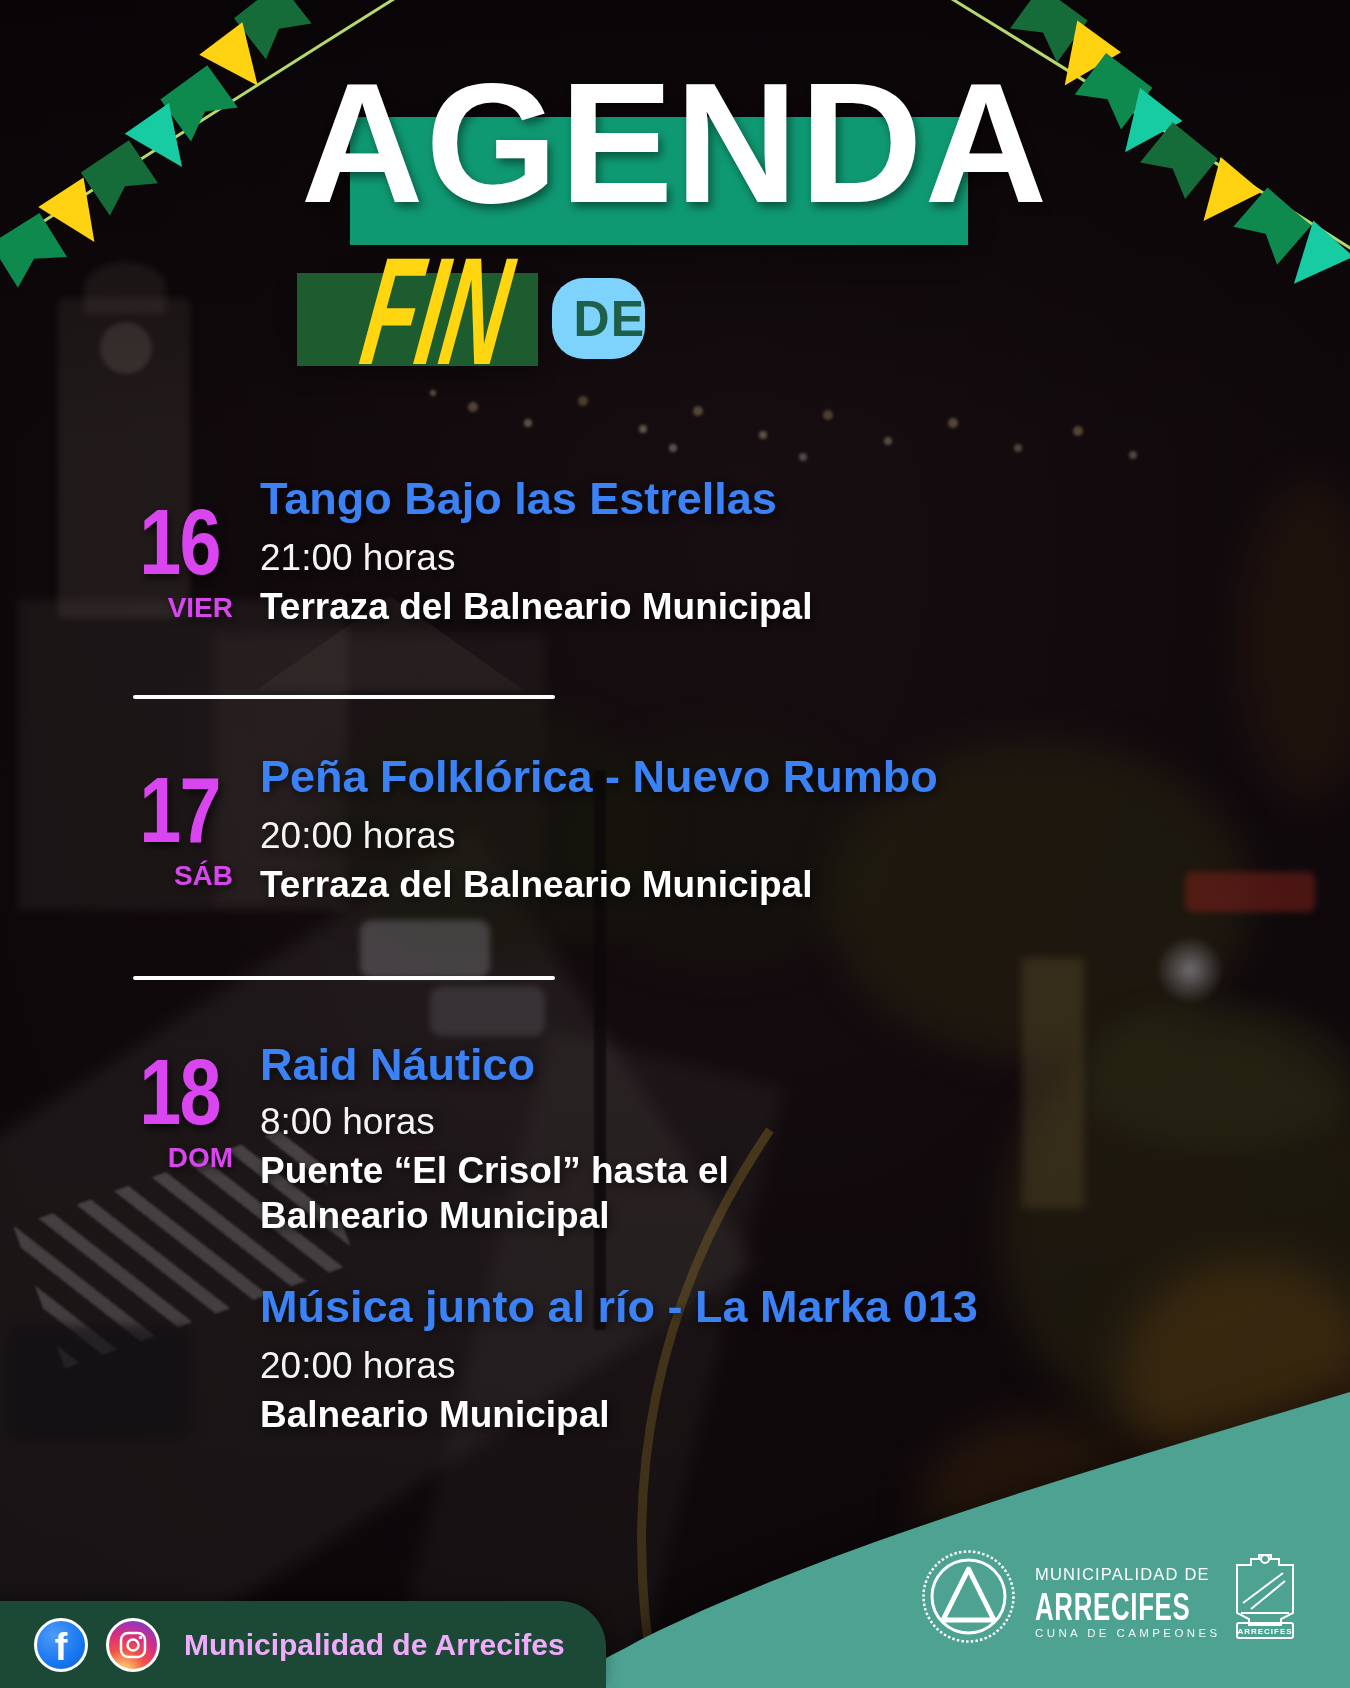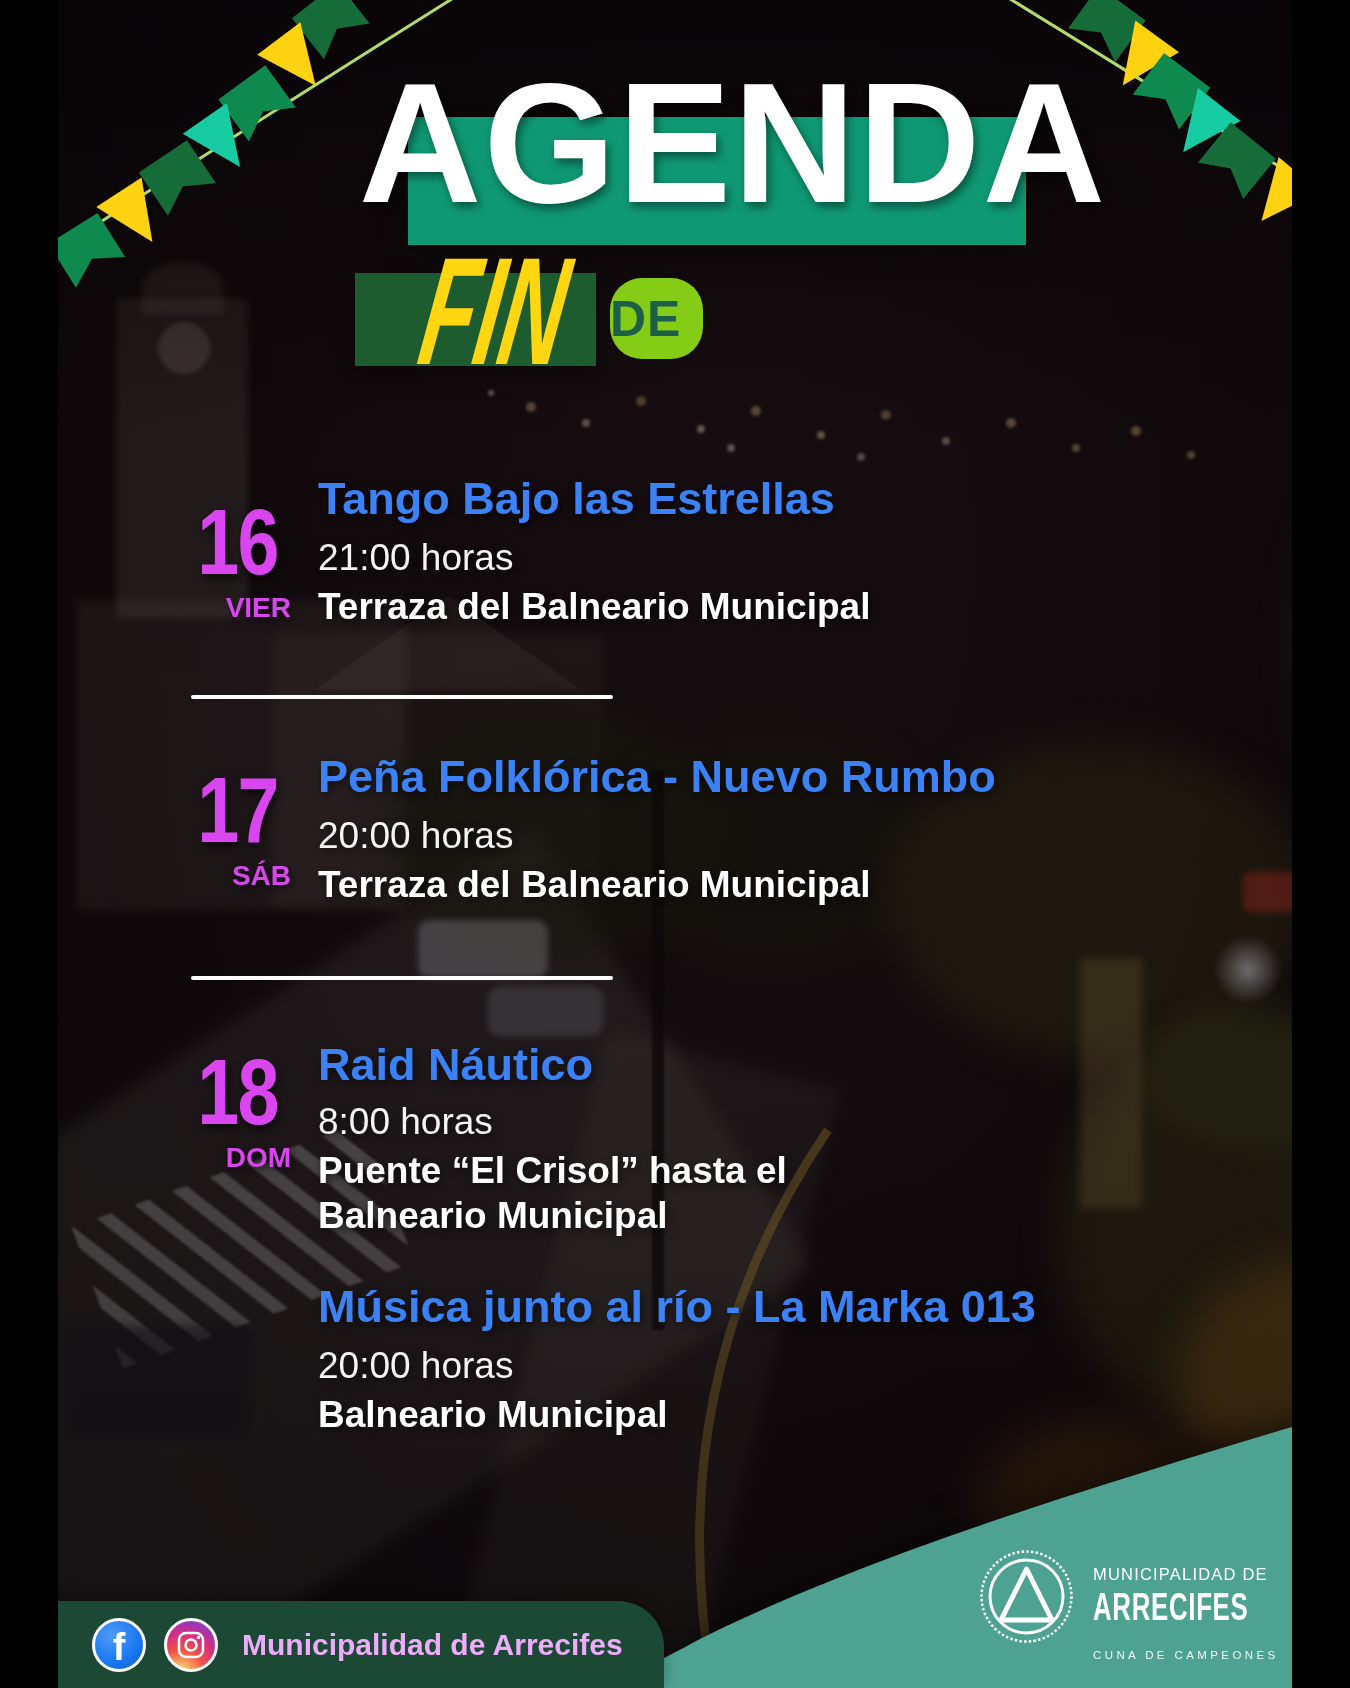--- a/index.html
+++ b/index.html
@@ -1,16 +1,16 @@
 <!DOCTYPE html>
 <html><head>
 <meta charset="utf-8">
 <style>
   html,body{margin:0;padding:0;background:#000;}
-  .poster{position:relative;width:1234px;height:1688px;margin:0 auto;overflow:hidden;
+  .poster{position:relative;width:1350px;height:1688px;margin:0 auto;overflow:hidden;
           background:#0d0709;font-family:"Liberation Sans",sans-serif;}
   .abs{position:absolute;}
 
   
   .photo{position:absolute;inset:0;background:radial-gradient(ellipse at 55% 32%, #1d1215 0%, #130b0e 55%, #0c0708 100%);}
   .ph{position:absolute;}
   .ph-church-tower{left:58px;top:298px;width:132px;height:320px;background:rgba(200,185,165,.15);border-radius:6px;filter:blur(3px);}
   .ph-church-cupola{left:84px;top:262px;width:82px;height:52px;background:rgba(195,180,160,.17);border-radius:50% 50% 0 0;filter:blur(3px);}
   .ph-church-clock{left:100px;top:322px;width:52px;height:52px;background:rgba(235,220,195,.22);border-radius:50%;filter:blur(2px);}
   .ph-church-body{left:18px;top:600px;width:330px;height:310px;background:rgba(185,172,155,.12);filter:blur(5px);}
@@ -50,21 +50,21 @@
     background:linear-gradient(180deg, rgba(8,4,6,.88) 0%, rgba(8,4,6,.55) 14%, rgba(10,5,8,.35) 26%,
                rgba(10,5,8,.32) 62%, rgba(8,5,7,.45) 100%);}
 
   
   .agenda-block{left:350px;top:117px;width:618px;height:128px;background:#0f9973;box-shadow:0 10px 24px rgba(0,0,0,.35);}
   .agenda-text{left:0;top:58px;width:1350px;text-align:center;color:#fff;font-weight:bold;font-size:170px;
                line-height:1;letter-spacing:2px;text-shadow:3px 5px 10px rgba(0,0,0,.45);}
   .fin-block{left:297px;top:273px;width:241px;height:93px;background:#1d5c2f;box-shadow:0 8px 18px rgba(0,0,0,.35);}
   .fin-text{left:337px;top:254px;width:200px;text-align:center;color:#ffd60f;font-weight:bold;font-style:italic;
             font-size:115px;line-height:1;transform:skewX(-9deg) scale(.77,1.33);}
-  .de-block{left:552px;top:278px;width:93px;height:81px;background:#84cc16;display:flex;align-items:center;justify-content:flex-start;border-radius:32px;}
+  .de-block{left:552px;top:278px;width:93px;height:81px;background:#7dd3fc;display:flex;align-items:center;justify-content:flex-end;border-radius:32px;}
   .de-text{color:#1d5f48;font-weight:bold;font-size:50px;letter-spacing:1px;}
   .semana-block{left:658px;top:268px;width:380px;height:97px;background:#4d7a52;
                 display:flex;align-items:center;justify-content:center;box-shadow:0 8px 18px rgba(0,0,0,.3);}
   .semana-text{color:#fff;font-weight:bold;font-size:96px;line-height:1;margin-top:-10px;}
 
   
   .date{position:absolute;left:88px;width:145px;text-align:right;color:#d946ef;}
   .date-num{font-weight:bold;font-size:92px;line-height:1;letter-spacing:-2px;transform:scaleX(.82);
             text-shadow:2px 4px 9px rgba(0,0,0,.65);}
   .date-wd{margin-top:6px;font-weight:bold;font-size:28px;line-height:1;text-shadow:2px 3px 7px rgba(0,0,0,.65);}
@@ -82,21 +82,21 @@
   .soc{width:54px;height:54px;border-radius:50%;border:3px solid #fff;box-sizing:border-box;
        display:flex;align-items:center;justify-content:center;flex:0 0 auto;}
   .fb{background:radial-gradient(circle at 35% 30%, #4e9bf5, #1877f2 60%, #0e5fc7);}
   .fb span{color:#fff;font-weight:bold;font-size:38px;line-height:1;margin-top:4px;}
   .ig{background:radial-gradient(circle at 28% 110%, #fed373 8%, #f15245 38%, #d92e7f 62%, #9b36b7 82%, #515ecf 100%);}
   .pill-label{color:#f0abfc;font-weight:bold;font-size:30px;margin-left:6px;white-space:nowrap;}
   .brand-text{left:1035px;top:1566px;width:185px;color:#fff;}
   .bt1{font-size:16.5px;line-height:1;letter-spacing:1.2px;white-space:nowrap;}
   .bt2{font-weight:bold;font-size:38px;line-height:1;margin-top:5px;letter-spacing:1px;transform:scaleX(.68);
        transform-origin:left center;white-space:nowrap;}
-  .bt3{margin-top:24px;font-size:11.5px;line-height:1;letter-spacing:3.4px;opacity:.92;white-space:nowrap;}
+  .bt3{margin-top:2px;font-size:11.5px;line-height:1;letter-spacing:3.4px;opacity:.92;white-space:nowrap;}
 </style>
 </head>
 <body>
 
 <div class="poster">
 
   <div class="photo">
     <div class="ph ph-church-cupola"></div>
     <div class="ph ph-church-tower"></div>
     <div class="ph ph-church-clock"></div>

